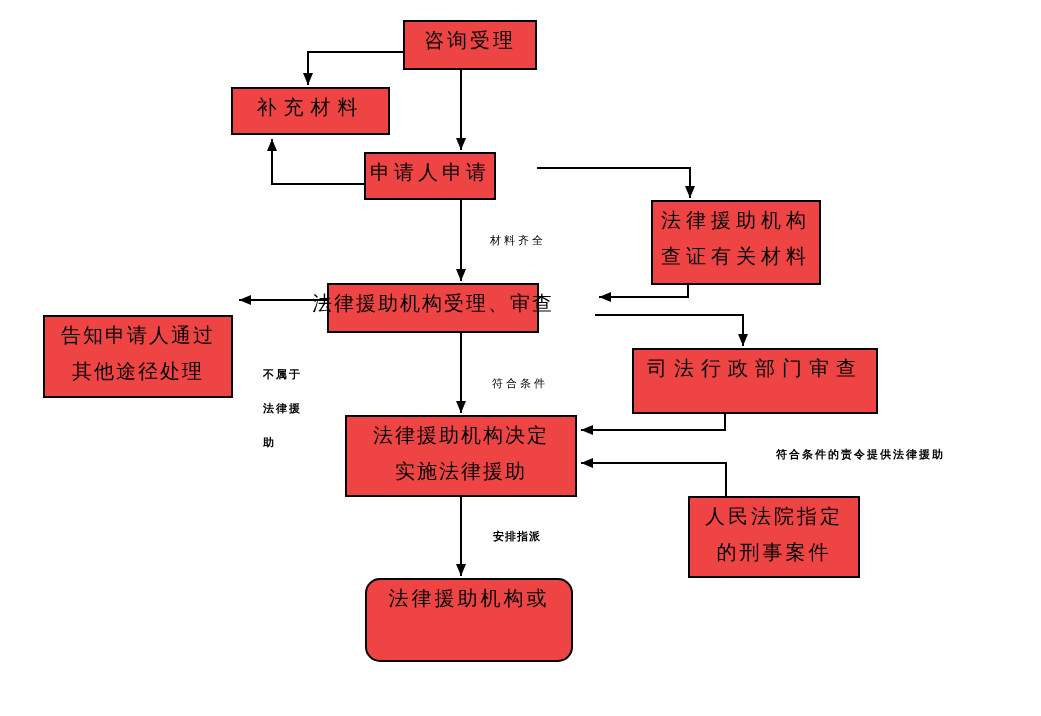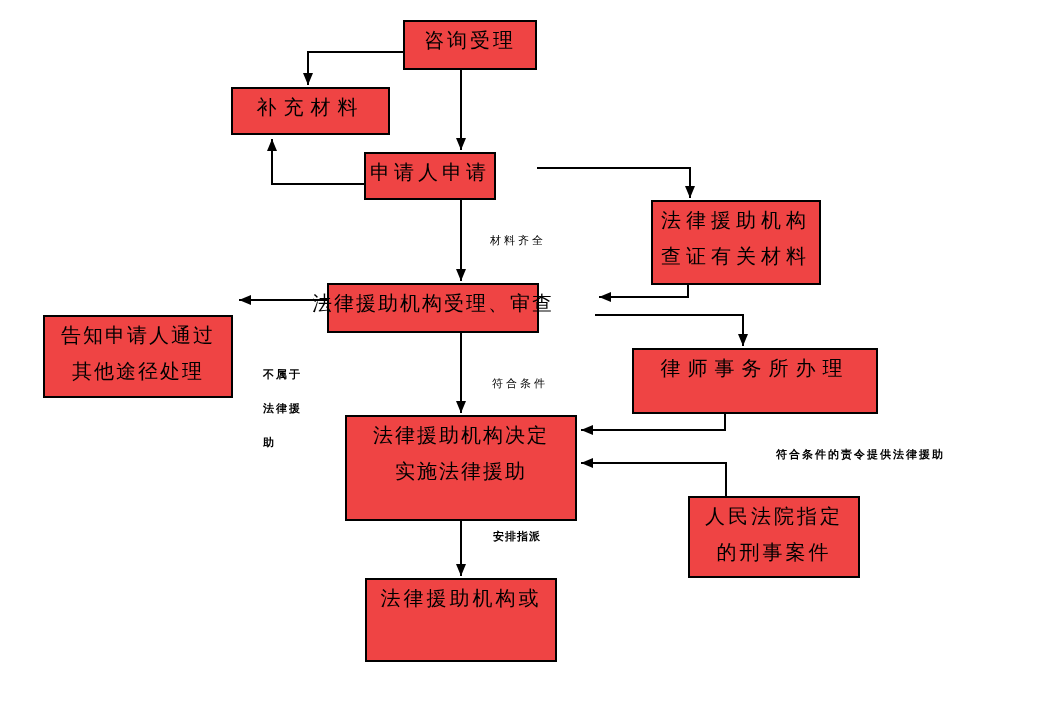--- a/index.html
+++ b/index.html
@@ -86,34 +86,34 @@
   <div class="node" style="left:43px;top:267px;width:190px;height:83px;margin-top:48px;">
     <span>告知申请人通过</span>
     <span>其他途径处理</span>
   </div>
 
   <div class="node" style="left:327px;top:283px;width:212px;height:50px;">
     <span>法律援助机构受理、审查</span>
   </div>
 
   <div class="node" style="left:632px;top:348px;width:246px;height:66px;letter-spacing:7px;">
-    <span>律师事务所办理</span>
+    <span>司法行政部门审查</span>
   </div>
 
-  <div class="node" style="left:345px;top:415px;width:232px;height:106px;">
+  <div class="node" style="left:345px;top:415px;width:232px;height:82px;">
     <span>法律援助机构决定</span>
     <span>实施法律援助</span>
   </div>
 
   <div class="node" style="left:688px;top:496px;width:172px;height:82px;letter-spacing:3px;">
     <span>人民法院指定</span>
     <span>的刑事案件</span>
   </div>
 
-  <div class="node" style="left:365px;top:578px;width:192px;height:84px;letter-spacing:3px;">
+  <div class="node" style="left:365px;top:578px;width:208px;height:84px;letter-spacing:3px;border-radius:15px;">
     <span>法律援助机构或</span>
   </div>
 
   <div class="elabel" style="left:490px;top:232px;">材料齐全</div>
 
   <div class="elabel bold wrap3" style="left:263px;top:325px;">
     <span>不属于</span>
     <span>法律援</span>
     <span>助</span>
   </div>

